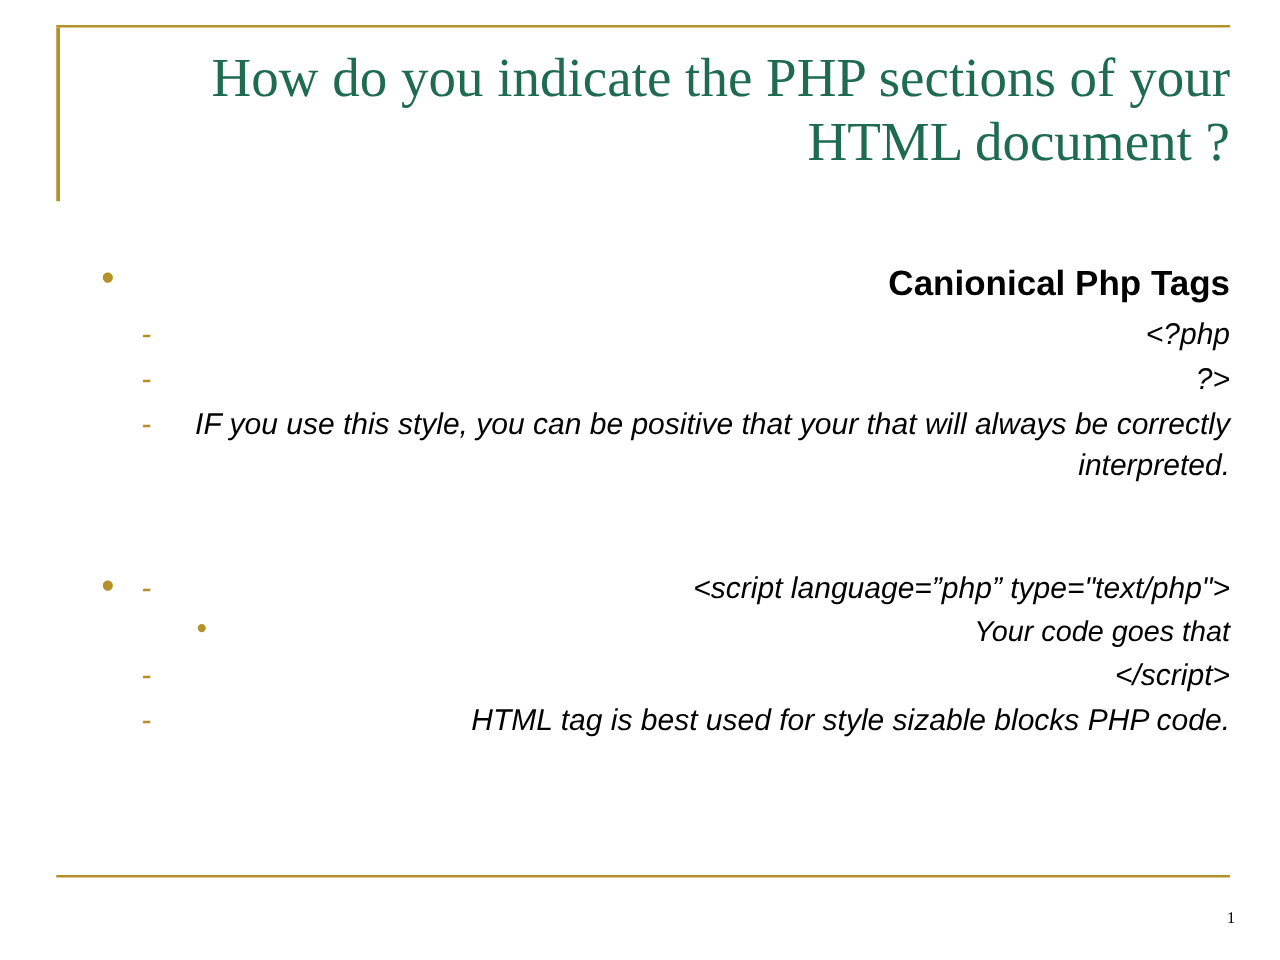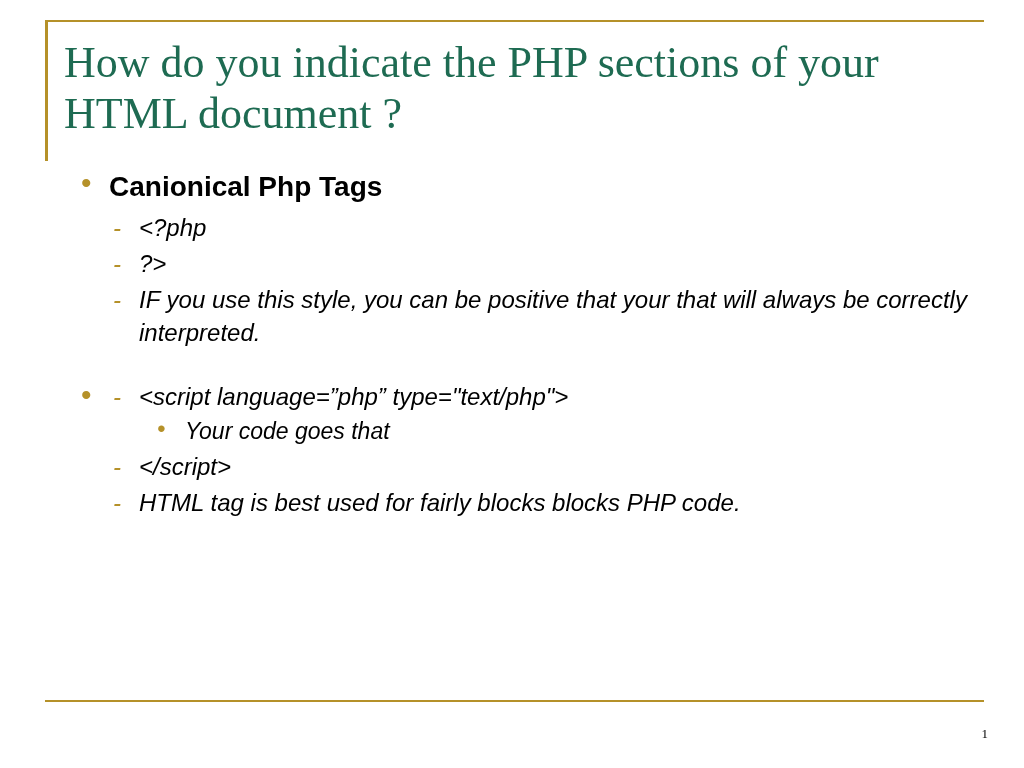--- a/index.html
+++ b/index.html
@@ -1,15 +1,15 @@
 <!DOCTYPE html>
 <html><head>
 <meta charset="utf-8">
 <style>
-  * { margin: 0; padding: 0; box-sizing: border-box; }
+  * { margin: 0; padding: 0; box-sizing: border-box; text-align: right; }
   body {
     width: 1024px;
     height: 768px;
     background: #ffffff;
     font-family: Arial, "Helvetica Neue", sans-serif;
     position: relative;
     overflow: hidden;
   }
   .frame {
     position: absolute;
@@ -42,20 +42,21 @@
   }
   .content {
     padding-left: 30px;
     padding-top: 8px;
   }
   ul { list-style: none; }
   .lvl1 > li {
     position: relative;
     padding-left: 34px;
     margin-bottom: 6px;
+    margin-top: 40px;
   }
   .lvl1 > li::before {
     content: "•";
     position: absolute;
     left: 6px;
     top: 0;
     color: #b59129;
     font-size: 30px;
     line-height: 28px;
   }
@@ -151,21 +152,21 @@
     <ul class="lvl1">
       <li>
         <ul class="lvl2">
           <li>
             <span>&lt;script language=”php” type="text/php"&gt;</span>
             <ul class="lvl3">
               <li>Your code goes that</li>
             </ul>
           </li>
           <li>&lt;/script&gt;</li>
-          <li>HTML tag is best used for fairly blocks blocks PHP code.</li>
+          <li>HTML tag is best used for style sizable blocks PHP code.</li>
         </ul>
       </li>
     </ul>
   </div>
 </div>
 
 <div class="rule-bottom"></div>
 <div class="page-num">1</div>
 
 </body></html>

